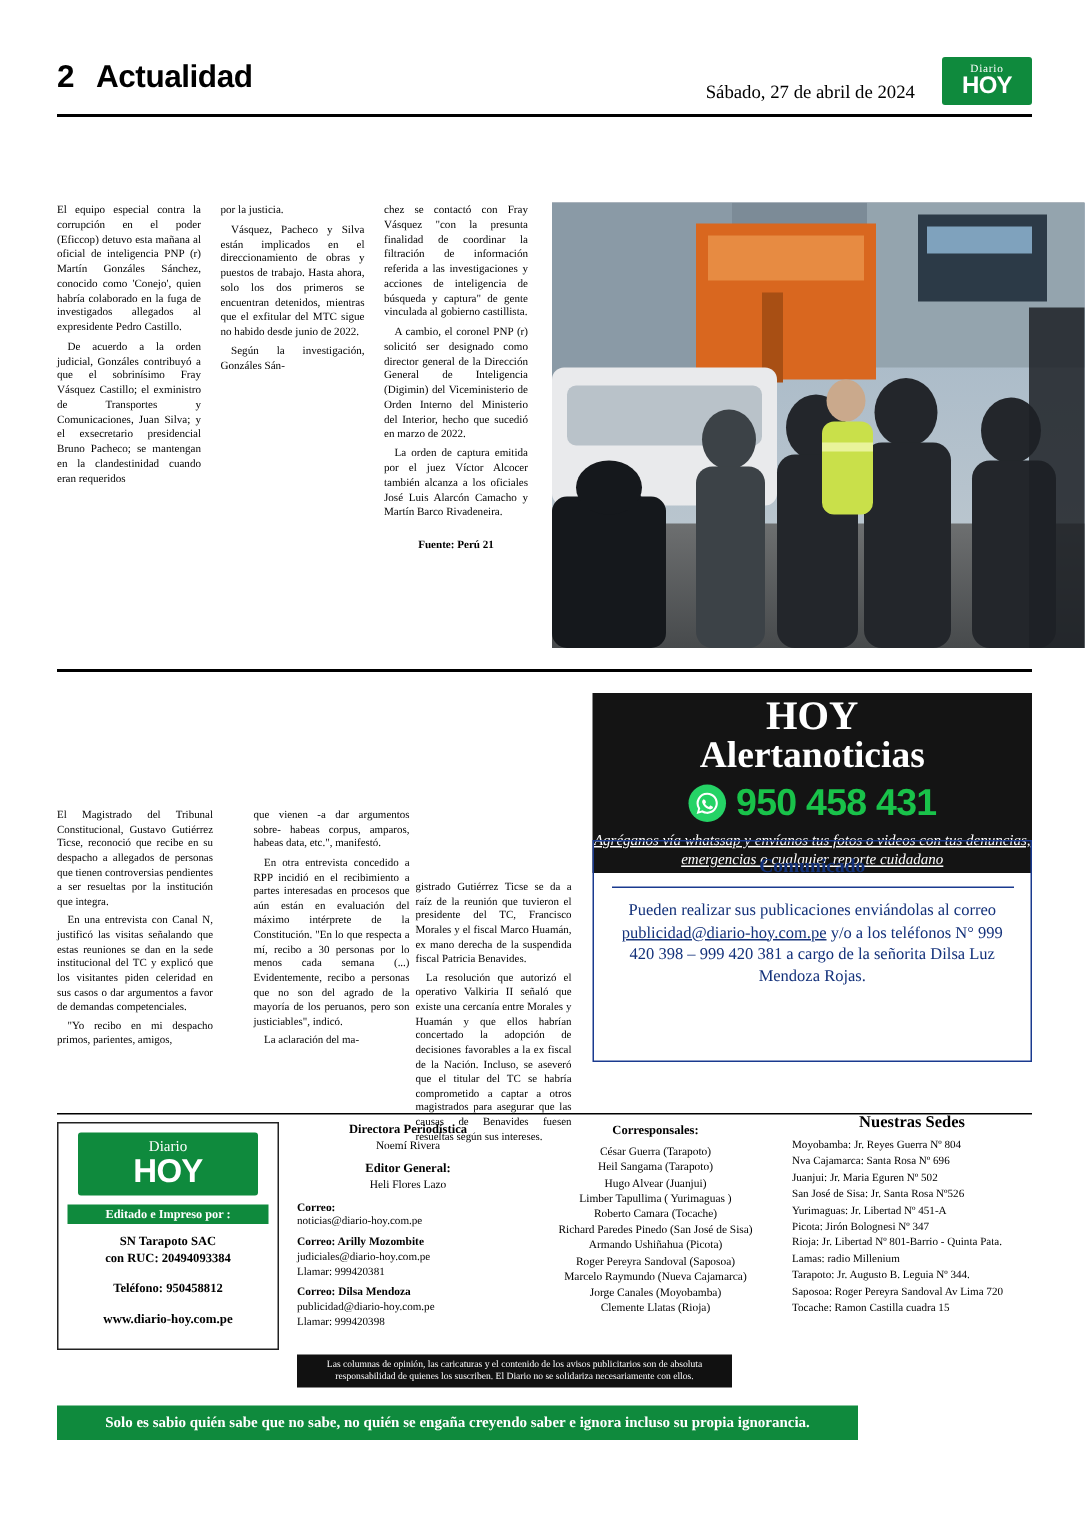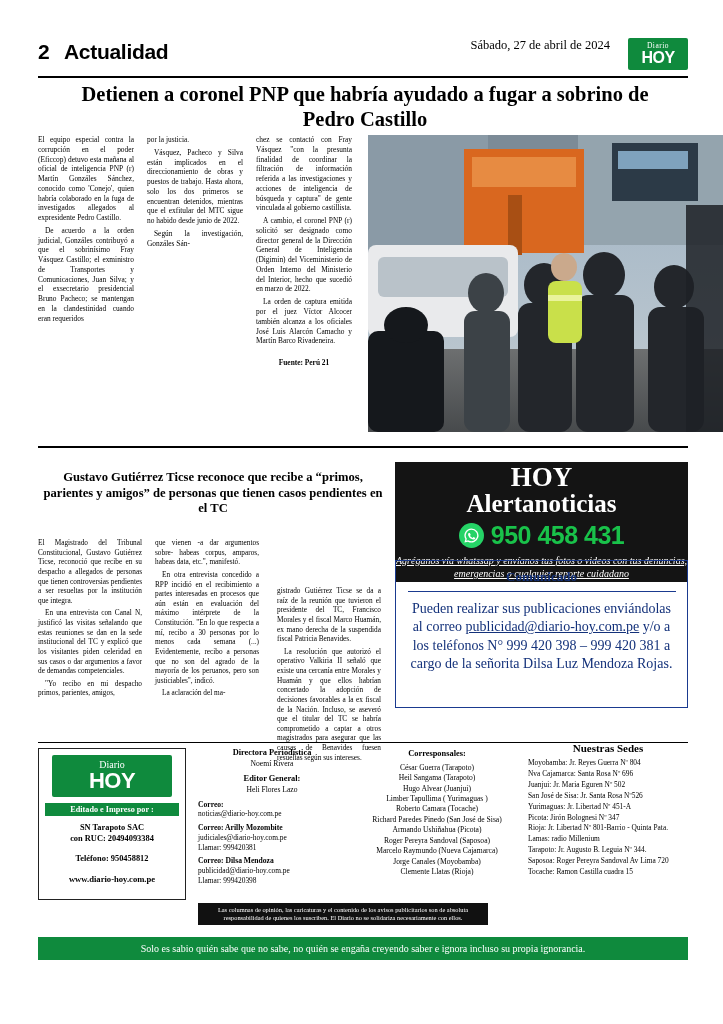--- a/index.html
+++ b/index.html
@@ -7,21 +7,21 @@
     width:723px;height:1024px;background:#fff;
     font-family:"Liberation Serif", serif;color:#000;
     position:relative;overflow:hidden;
   }
   .page{position:relative;width:723px;height:1024px;padding:0;box-sizing:border-box;}
 
   
   .masthead{position:absolute;left:38px;top:38px;width:650px;height:36px;}
   .mast-pageno{position:absolute;left:0;top:2px;font-size:21px;font-weight:bold;font-family:"Liberation Sans",sans-serif;}
   .mast-section{position:absolute;left:22px;top:2px;font-size:21px;font-weight:bold;font-family:"Liberation Sans",sans-serif;letter-spacing:-.3px;}
-  .mast-date{position:absolute;right:78px;top:0;font-size:12.5px;font-family:"Liberation Serif",serif;}
+  .mast-date{position:absolute;right:78px;top:16px;font-size:12.5px;font-family:"Liberation Serif",serif;}
   .mast-logo{position:absolute;right:0;top:0;width:60px;height:32px;background:#0f8a3d;color:#fff;border-radius:2px;
     display:flex;flex-direction:column;align-items:center;justify-content:center;line-height:1;}
   .mast-logo .l1{font-size:7.5px;font-family:"Liberation Serif",serif;letter-spacing:.5px;}
   .mast-logo .l2{font-size:16px;font-weight:bold;font-family:"Liberation Sans",sans-serif;letter-spacing:-.5px;}
   .rule{position:absolute;left:38px;width:650px;height:2px;background:#000;}
 
   
   .headline{position:absolute;left:60px;top:82px;width:610px;text-align:center;
     font-family:"Liberation Serif",serif;font-weight:bold;font-size:20.5px;line-height:1.22;}
 
@@ -33,39 +33,39 @@
   .c1{left:0;}
   .c2{left:109px;}
   .c3{left:218px;}
   .photo{position:absolute;left:330px;top:0;width:358px;height:297px;overflow:hidden;background:#6b7783;}
   .src{font-size:7.4px;font-weight:bold;margin-top:12px;}
   .art2-head{position:absolute;left:38px;top:470px;width:350px;text-align:center;
     font-weight:bold;font-size:12.6px;line-height:1.24;font-family:"Liberation Serif",serif;}
   .art2{position:absolute;left:38px;top:538px;width:352px;height:200px;}
   .art2 .col{width:104px;font-size:7.3px;}
   .a2c1{left:0;}
-  .a2c2{left:117px;}
+  .a2c2{left:131px;}
   .a2c3{left:239px;margin-top:48px;}
 
   
   .promo{position:absolute;left:395px;top:462px;width:293px;height:120px;background:#141414;color:#fff;
     display:flex;flex-direction:column;align-items:center;justify-content:center;}
   .promo .hoy{font-size:27px;font-weight:bold;color:#fff;font-family:"Liberation Serif",serif;line-height:1;}
   .promo .alerta{font-size:25px;font-weight:bold;color:#fff;font-family:"Liberation Serif",serif;line-height:1.05;margin-bottom:3px;}
   .promo .phonerow{display:flex;align-items:center;gap:7px;}
   .wa{width:25px;height:25px;border-radius:50%;background:#25d366;display:flex;align-items:center;justify-content:center;}
   .wa svg{width:17px;height:17px;}
   .promo .phone{font-size:25px;font-weight:bold;color:#19c24a;font-family:"Liberation Sans",sans-serif;letter-spacing:-.5px;}
   .promo .sub{font-size:10px;font-style:italic;color:#fff;text-align:center;margin-top:4px;line-height:1.3;text-decoration:underline;}
 
   .comunicado{position:absolute;left:395px;top:560px;width:293px;height:148px;border:1.5px solid #1a3a8f;box-sizing:border-box;
     display:flex;flex-direction:column;align-items:center;padding-top:8px;}
   .comunicado .title{font-size:13px;font-weight:bold;color:#13317a;font-family:"Liberation Serif",serif;}
   .comunicado .hr{width:268px;height:1px;background:#1a3a8f;margin:6px 0 8px;}
-  .comunicado .body{width:268px;font-size:14px;line-height:1.32;color:#13317a;text-align:center;font-family:"Liberation Serif",serif;}
+  .comunicado .body{width:268px;font-size:11px;line-height:1.32;color:#13317a;text-align:center;font-family:"Liberation Serif",serif;}
 
   
   .foot{position:absolute;left:38px;top:748px;width:650px;height:170px;}
   .fbox1{position:absolute;left:0;top:0;width:148px;height:152px;border:1px solid #222;box-sizing:border-box;
     display:flex;flex-direction:column;align-items:center;padding-top:6px;}
   .flogo{width:120px;height:42px;background:#0f8a3d;border-radius:2px;color:#fff;display:flex;flex-direction:column;
     align-items:center;justify-content:center;line-height:1;}
   .flogo .l1{font-size:10px;font-family:"Liberation Serif",serif;}
   .flogo .l2{font-size:22px;font-weight:bold;font-family:"Liberation Sans",sans-serif;letter-spacing:-.5px;}
   .fbox1 .bar{width:134px;background:#0f8a3d;color:#fff;font-size:8.2px;font-weight:bold;text-align:center;padding:2px 0;margin:6px 0 6px;}
@@ -82,41 +82,40 @@
   .fcol3 .h{font-weight:bold;font-size:8.4px;text-align:center;margin-bottom:3px;}
   .fcol3 .i{text-align:center;}
 
   .fcol4{position:absolute;left:490px;top:-6px;width:160px;font-size:7.4px;line-height:1.33;}
   .fcol4 .h{font-weight:bold;font-size:11px;text-align:center;line-height:1.12;margin-bottom:4px;}
   .fcol4 .i{margin-bottom:1px;}
 
   .disclaimer{position:absolute;left:198px;top:903px;width:290px;background:#111;color:#fff;font-size:6.4px;
     text-align:center;padding:3px 4px;line-height:1.25;box-sizing:border-box;}
 
-  .bottombar{position:absolute;left:38px;top:937px;width:650px;background:#0f8a3d;color:#fff;
-    font-size:10px;font-weight:normal;text-align:center;padding:5px 12px;box-sizing:border-box;line-height:1.3;
+  .bottombar{position:absolute;left:38px;top:937px;width:534px;background:#0f8a3d;color:#fff;
+    font-size:10px;font-weight:bold;text-align:center;padding:5px 12px;box-sizing:border-box;line-height:1.3;
     font-family:"Liberation Serif",serif;}
 </style>
 </head>
 <body>
 
 <div class="page">
 
   <div class="masthead">
     <div class="mast-pageno">2</div>
     <div class="mast-section" style="left:26px;">Actualidad</div>
     <div class="mast-date">Sábado, 27  de abril de 2024</div>
     <div class="mast-logo">
       <span class="l1">Diario</span>
       <span class="l2">HOY</span>
     </div>
   </div>
   <div class="rule" style="top:76px;"></div>
 
-  <div class="headline">Detienen a coronel PNP que habría ayudado a fugar a sobrino de Pedro Castillo</div>
 
   <div class="art1">
     <div class="col c1">
       <p class="first">El equipo especial contra la corrupción en el poder (Eficcop) detuvo esta mañana al oficial de inteligencia PNP (r) Martín Gonzáles Sánchez, conocido como 'Conejo', quien habría colaborado en la fuga de investigados allegados al expresidente Pedro Castillo.</p>
       <p>De acuerdo a la orden judicial, Gonzáles contribuyó a que el sobrinísimo Fray Vásquez Castillo; el exministro de Transportes y Comunicaciones, Juan Silva; y el exsecretario presidencial Bruno Pacheco; se mantengan en la clandestinidad cuando eran requeridos</p>
     </div>
     <div class="col c2">
       <p class="first">por la justicia.</p>
       <p>Vásquez, Pacheco y Silva están implicados en el direccionamiento de obras y puestos de trabajo. Hasta ahora, solo los dos primeros se encuentran detenidos, mientras que el exfitular del MTC sigue no habido desde junio de 2022.</p>
       <p>Según la investigación, Gonzáles Sán-</p>
@@ -182,21 +181,20 @@
           <rect x="0" y="196" width="76" height="101" rx="10"></rect>
           <ellipse cx="38" cy="190" rx="22" ry="18"></ellipse>
         </g>
         <rect x="318" y="70" width="40" height="227" fill="#1d2126" opacity=".85"></rect>
       </svg>
     </div>
   </div>
 
   <div class="rule" style="top:446px;"></div>
 
-  <div class="art2-head">Gustavo Gutiérrez Ticse reconoce que recibe a “primos, parientes y amigos” de personas que tienen casos pendientes en el TC</div>
   <div class="art2">
     <div class="col a2c1">
       <p class="first">El Magistrado del Tribunal Constitucional, Gustavo Gutiérrez Ticse, reconoció que recibe en su despacho a allegados de personas que tienen controversias pendientes a ser resueltas por la institución que integra.</p>
       <p>En una entrevista con Canal N, justificó las visitas señalando que estas reuniones se dan en la sede institucional del TC y explicó que los visitantes piden celeridad en sus casos o dar argumentos a favor de demandas competenciales.</p>
       <p>"Yo recibo en mi despacho primos, parientes, amigos,</p>
     </div>
     <div class="col a2c2">
       <p class="first">que vienen -a dar argumentos sobre- habeas corpus, amparos, habeas data, etc.", manifestó.</p>
       <p>En otra entrevista concedido a RPP incidió en el recibimiento a partes interesadas en procesos que aún están en evaluación del máximo intérprete de la Constitución. "En lo que respecta a mí, recibo a 30 personas por lo menos cada semana (...) Evidentemente, recibo a personas que no son del agrado de la mayoría de los peruanos, pero son justiciables", indicó.</p>
       <p>La aclaración del ma-</p>

